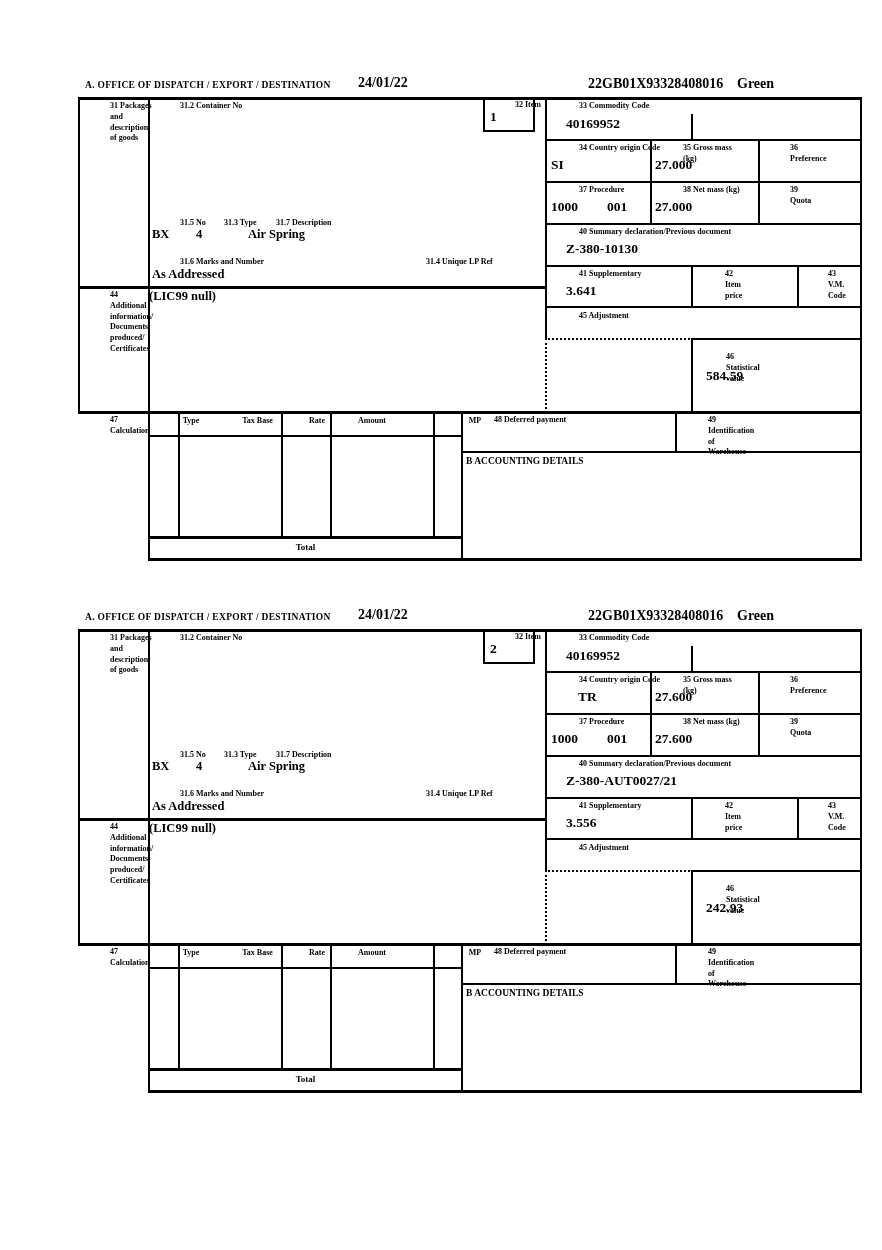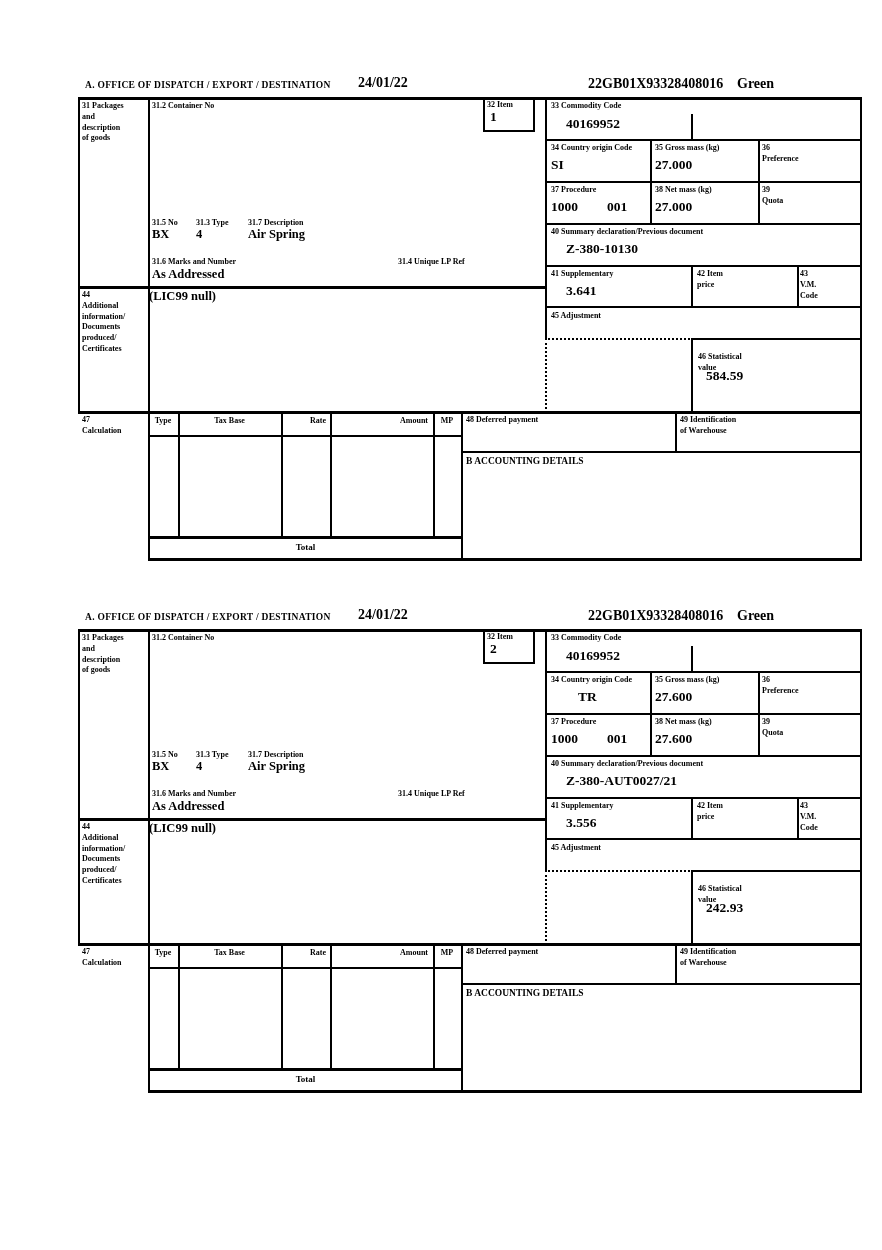--- a/index.html
+++ b/index.html
@@ -7,26 +7,26 @@
         font-family:"Liberation Serif","DejaVu Serif",serif;font-weight:bold;color:#000;}
   .decl{position:absolute;left:0;width:742px;height:562px;}
   i.hl,i.vl{position:absolute;display:block;background:#000;}
   i.hl{height:1.7px;} i.hl.hv{height:2.7px;}
   i.vl{width:1.7px;}
   i.dh{position:absolute;display:block;height:0;border-top:2px dotted #000;}
   i.dv{position:absolute;display:block;width:0;border-left:2px dotted #000;}
   .t{position:absolute;white-space:pre-line;}
   .hdrlbl{font-size:9.5px;letter-spacing:.3px;}
   .big{font-size:14px;}
-  .lbl{font-size:8px;line-height:10.8px;}
+  .lbl{font-size:8px;line-height:10.8px;margin-left:28px;}
   .val{font-size:13.5px;}
   .vmd{font-size:12.5px;}
   .acct{font-size:9.5px;}
   .tot{font-size:9px;}
-  .ctr{text-align:center;} .rt{text-align:right;}
+  .ctr{text-align:center;} .rt{text-align:left;}
 </style>
 </head>
 <body>
 
 <div class="page">
 
   <section class="decl" style="top:0">
     <div class="t hdrlbl" style="left:85px;top:80px">A.  OFFICE OF DISPATCH / EXPORT / DESTINATION</div>
     <div class="t big" style="left:358px;top:75px">24/01/22</div>
     <div class="t big" style="left:588px;top:76px">22GB01X93328408016</div>

